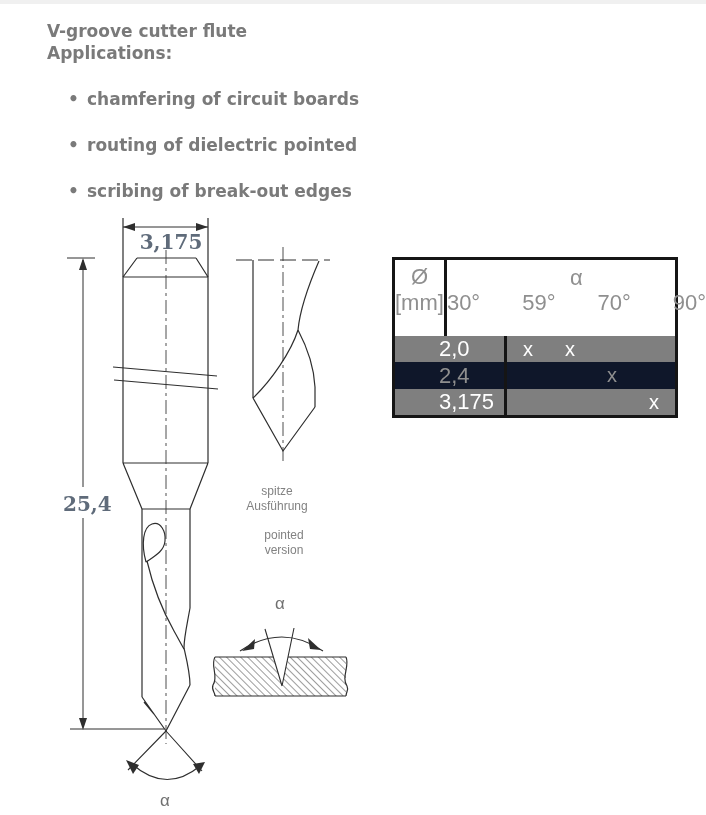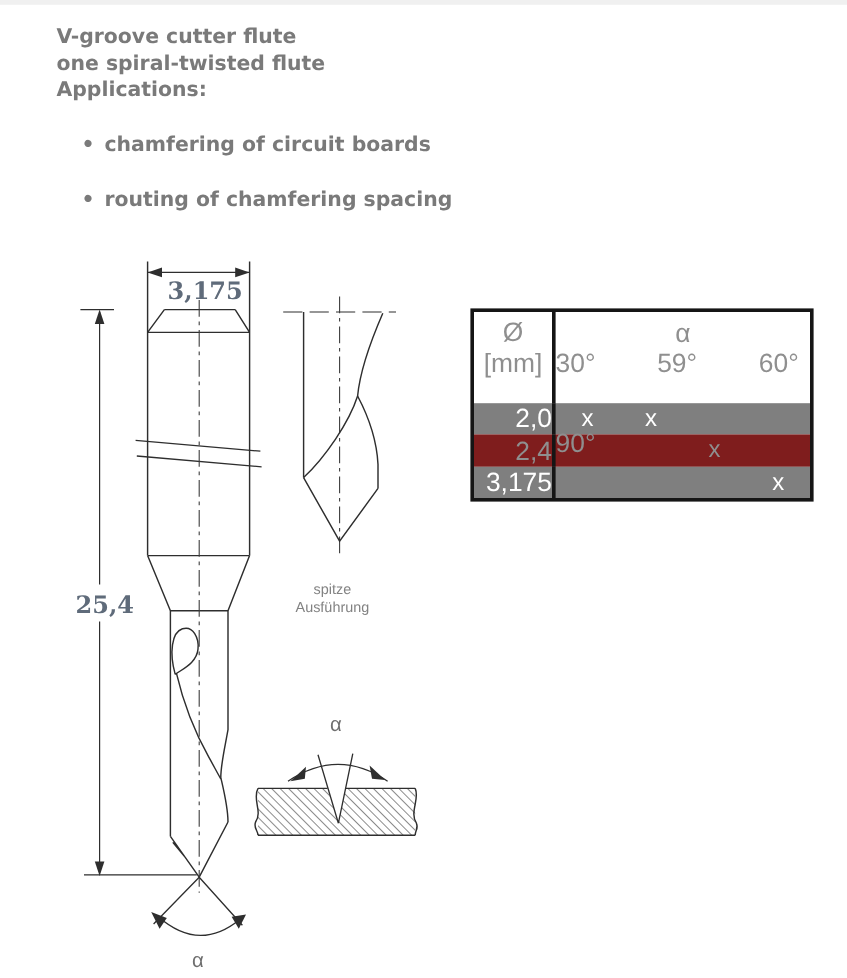--- a/index.html
+++ b/index.html
@@ -50,46 +50,47 @@
   }
   .thead { display:flex; height:76px; }
   .th-col0 {
     width:68px; box-sizing:border-box; border-right:3px solid #151515;
     text-align:center; color:#8f8f8f; font-size:22px; padding-top:4px;
   }
   .th-col0 .dia-sym { line-height:26px; }
   .th-col0 .dia-unit { line-height:25px; }
   .th-angles { flex:1; color:#8f8f8f; font-size:22px; }
   .alpha-head { text-align:center; line-height:24px; padding-top:6px; height:24px; }
-  .angle-row { display:grid; grid-template-columns:repeat(3,1fr); line-height:25px;gap:42px; }
+  .angle-row { display:grid; grid-template-columns:repeat(4,1fr); text-align:center; line-height:25px;gap:42px; }
   .trow { display:flex; font-size:22px; }
   .trow .c0 {
     width:68px; box-sizing:border-box; border-right:3px solid #151515;
-    text-align:right;
+    text-align:left;
+    margin-left:44px;
   }
   .trow .cm { flex:1; text-align:center; font-size:20px; }
   .row-h26 { height:26px; line-height:26px; }
   .row-h27 { height:27px; line-height:27px; }
   .trow.hl { background:#7f7f7f; color:#ffffff; }
-  .trow.plain { background:#7f1d1d; color:#8f8f8f; }
+  .trow.plain { background:#0f172a; color:#8f8f8f; }
 </style>
 </head>
 <body>
 
 <div class="page">
 
   <div class="top-strip"></div>
 
   <div class="header-block">
     <div>V-groove cutter flute</div>
-    <div>one spiral-twisted flute</div>
     <div>Applications:</div>
     <ul class="apps-list">
       <li>chamfering of circuit boards</li>
-      <li>routing of chamfering spacing</li>
+      <li>routing of dielectric pointed</li>
+      <li>scribing of break-out edges</li>
     </ul>
   </div>
 
   <svg class="draw" width="706" height="815" viewBox="0 0 706 815">
     <defs>
       <pattern id="hatch" patternUnits="userSpaceOnUse" width="5" height="5" patternTransform="rotate(-45)">
         <line x1="0" y1="0" x2="0" y2="5" stroke="#3c3c3c" stroke-width="1"></line>
       </pattern>
     </defs>
 
@@ -153,35 +154,39 @@
   </svg>
 
   <div class="dim-label" style="left:136px; top:230px; width:70px;">3,175</div>
   <div class="dim-label" style="left:63px; top:492px; width:46px;">25,4</div>
   <div class="alpha-label" style="left:149px; top:791px; width:32px;">α</div>
 
   <div class="caption" style="left:227px; top:484px; width:100px;">
     <div>spitze</div>
     <div>Ausführung</div>
   </div>
+  <div class="caption" style="left:234px; top:528px; width:100px;">
+    <div>pointed</div>
+    <div>version</div>
+  </div>
 
   <div class="alpha-label" style="left:264px; top:594px; width:32px;">α</div>
 
   <div class="angle-table">
     <div class="thead">
       <div class="th-col0">
         <div class="dia-sym">Ø</div>
         <div class="dia-unit">[mm]</div>
       </div>
       <div class="th-angles">
         <div class="alpha-head">α</div>
         <div class="angle-row">
           <span>30°</span>
           <span>59°</span>
-          <span>60°</span>
+          <span>70°</span>
           <span>90°</span>
         </div>
       </div>
     </div>
 
     <div class="trow hl row-h26">
       <div class="c0">2,0</div>
       <div class="cm">x</div>
       <div class="cm">x</div>
       <div class="cm"></div>

